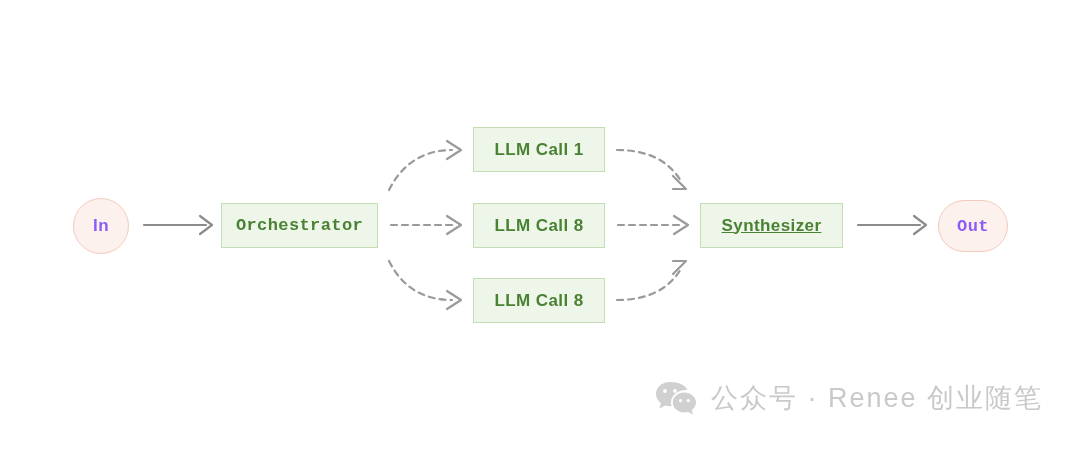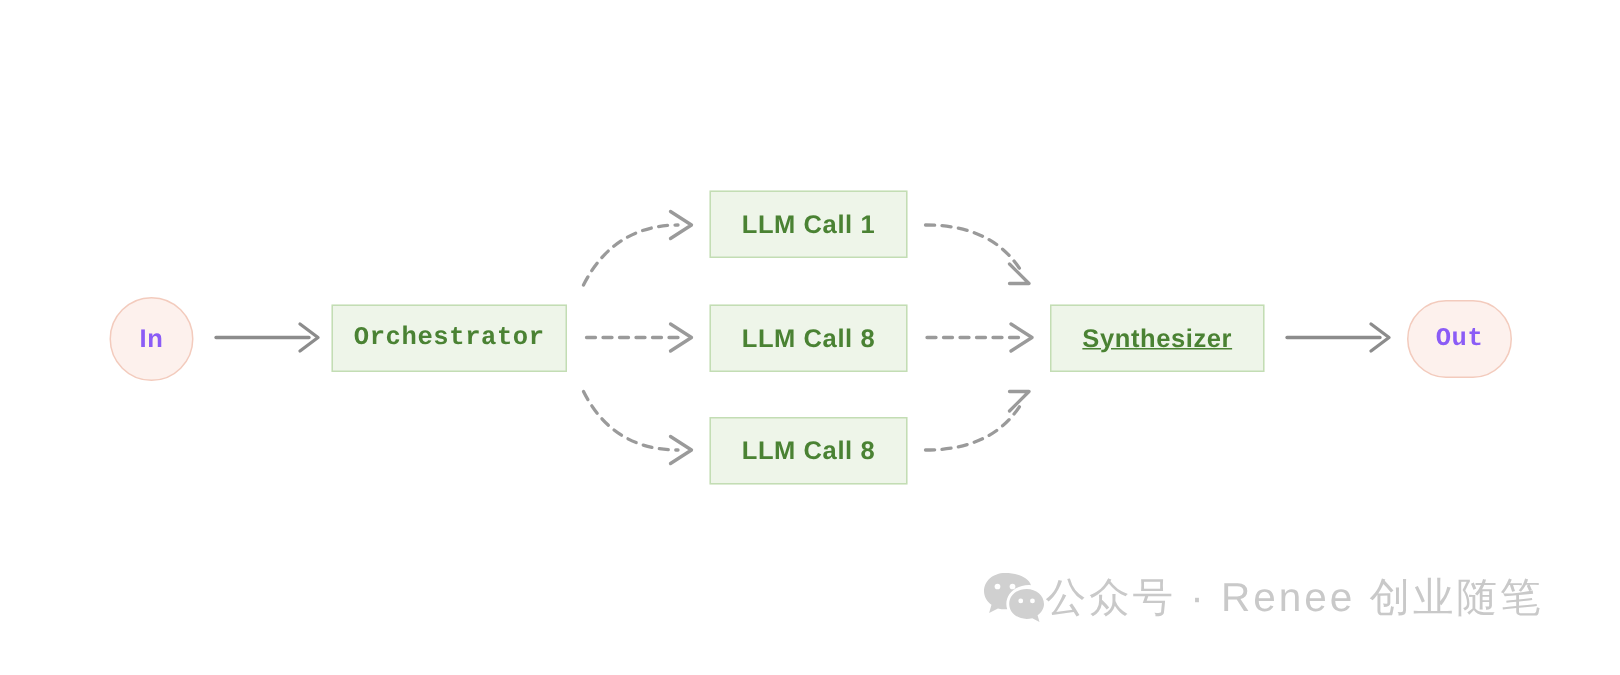--- a/index.html
+++ b/index.html
@@ -61,20 +61,21 @@
     left: 0; top: 0;
     width: 1080px; height: 450px;
   }
 
   #watermark {
     position: absolute;
     left: 655px;
     top: 380px;
     display: flex;
     align-items: center;
+    gap: 14px;
   }
   #watermark-text {
     color: #c9c9c9;
     font-size: 27px;
     letter-spacing: 2px;
     white-space: nowrap;
   }
 </style>
 </head>
 <body>

